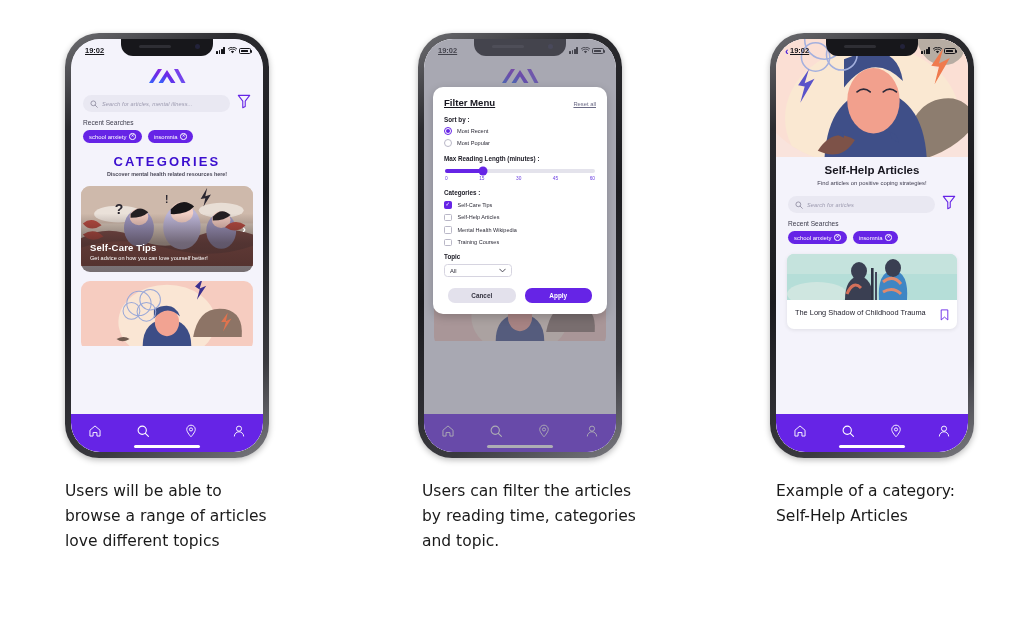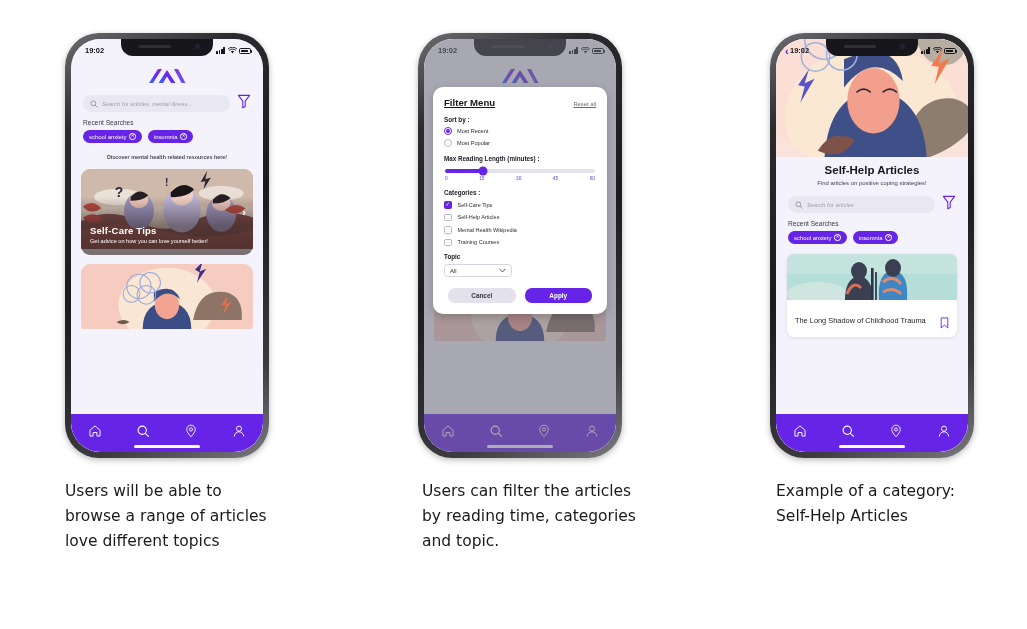--- a/index.html
+++ b/index.html
@@ -39,20 +39,21 @@
   }
   .notch .spk { position:absolute; top:6px; left:18px; width:32px; height:3px; border-radius:2px; background:#2e2e34; }
   .notch .cam { position:absolute; top:5px; right:13px; width:5px; height:5px; border-radius:50%; background:#22223a; }
 
   .statusbar {
     position: absolute; top: 0; left: 0; right: 0; height: 20px;
     display: flex; align-items: center; justify-content: space-between;
     padding: 3px 12px 0 14px;
     font-size: 7.5px; font-weight: bold; color: #15151a;
     z-index: 35;
+    text-decoration: underline;
   }
   .status-right { display: flex; align-items: center; gap: 2.5px; }
   .bars { display:flex; align-items:flex-end; gap:.8px; height:6px; }
   .bars i { display:block; width:1.6px; background:#15151a; border-radius:.5px; }
   .bars i:nth-child(1){height:2.5px} .bars i:nth-child(2){height:3.8px}
   .bars i:nth-child(3){height:5px}   .bars i:nth-child(4){height:6.3px}
   .batt { width:12px; height:6px; border:1px solid #15151a; border-radius:1.6px; position:relative; }
   .batt::after { content:""; position:absolute; right:-2.4px; top:1.6px; width:1.4px; height:2.6px; background:#15151a; border-radius:0 1px 1px 0; }
   .batt i { position:absolute; left:1px; top:1px; bottom:1px; width:7px; background:#15151a; border-radius:.6px; }
 
@@ -147,21 +148,21 @@
   .btn-apply { background:#6624e6; color:#fff; }
 
   
   .hero { position:relative; height:118px; overflow:hidden; background:#f9e3dc; }
   .hero-mask { position:absolute; left:-8%; right:-8%; top:-44px; height:172px; border-radius:0 0 50% 50%/0 0 40% 40%; overflow:hidden; }
   .backbtn { position:absolute; left:9px; top:7px; z-index:5; color:#4a20d8; font-size:11px; font-weight:bold; line-height:1; }
   .p3-title { text-align:center; font-size:11.5px; font-weight:bold; color:#17161f; margin-top:7px; }
   .p3-sub { text-align:center; font-size:5.9px; color:#3f3d50; margin-top:4px; }
   .art-card { margin:10px 11px 0 11px; border-radius:7px; overflow:hidden; background:#fff; box-shadow:0 1px 4px rgba(0,0,0,.09); }
   .art-img { height:46px; position:relative; overflow:hidden; }
-  .art-body { padding:16px 8px 8px 8px; display:flex; align-items:flex-start; justify-content:space-between; }
+  .art-body { padding:8px 8px 8px 8px; display:flex; align-items:flex-start; justify-content:space-between; }
   .art-body h4 { font-size:7.4px; color:#23222e; line-height:1.35; font-weight:500; }
 
   
   .caption {
     position:absolute;
     font-size:15.5px; line-height:1.62; color:#1a1a1a;
     font-family:"DejaVu Sans", sans-serif;
   }
 </style>
 </head>
@@ -233,20 +234,21 @@
                 <span>school anxiety</span>
                 <span class="x">✕</span>
               </div>
             <div class="chip">
                 <span>insomnia</span>
                 <span class="x">✕</span>
               </div>
           </div>
 
           <div class="cat-wrap">
+            <div class="cat-title">CATEGORIES</div>
             <div class="cat-sub">Discover mental health related resources here!</div>
           </div>
 
           <div class="card">
             <svg class="illus" viewBox="0 0 184 86" preserveAspectRatio="xMidYMid slice">
               <rect width="184" height="86" fill="#d8c9bb"></rect>
               <rect width="184" height="40" fill="#ceb9ab"></rect>
               <ellipse cx="40" cy="30" rx="26" ry="9" fill="#efe7e0" opacity=".85"></ellipse>
               <ellipse cx="150" cy="26" rx="24" ry="8" fill="#efe7e0" opacity=".8"></ellipse>
               <path d="M0 56 Q30 40 60 56 T120 56 T184 52 V86 H0 Z" fill="#7c4a46"></path>

